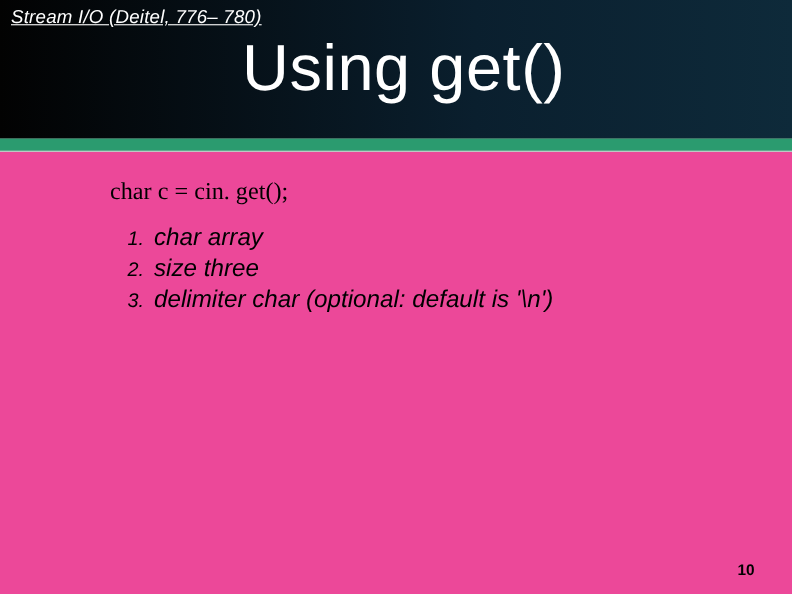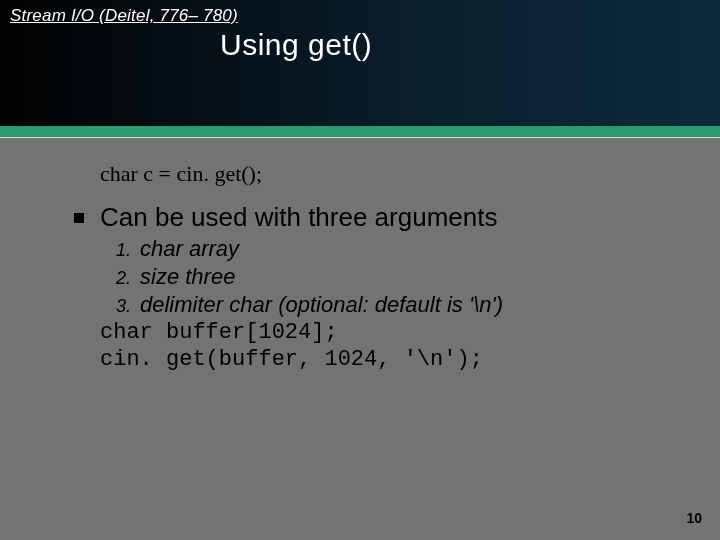--- a/index.html
+++ b/index.html
@@ -1,35 +1,35 @@
 <!DOCTYPE html>
 <html><head>
 <meta charset="utf-8">
 <style>
   * { margin: 0; padding: 0; box-sizing: border-box; }
   html, body { width: 720px; height: 540px; overflow: hidden; font-family: Arial, Helvetica, sans-serif; background: #fff; }
-  .slide { width: 720px; height: 540px; position: relative; background: #737373; }
+  .slide { width: 720px; height: 540px; position: relative; background: #ec4899; }
   .header {
     position: relative;
     height: 126px;
     background: linear-gradient(to right, #020202 0%, #0a1f2e 60%, #0e2a3a 100%);
     padding: 6px 10px 0 10px;
   }
   .crumb {
     color: #fff;
     font-size: 17px;
     font-style: italic;
     text-decoration: underline;
     letter-spacing: 0.2px;
   }
   .title {
     color: #fff;
     font-family: Impact, "Arial Black", sans-serif;
     font-weight: 400;
-    font-size: 30px;
+    font-size: 59px;
     letter-spacing: 0.5px;
     margin-top: 2px;
     margin-left: 210px;
   }
   .greenbar {
     position: absolute;
     left: 0; right: 0;
     top: 126px;
     height: 12px;
     background: #2b9b6f;
@@ -81,21 +81,21 @@
     font-family: "Courier New", Courier, monospace;
     font-size: 22px;
     color: #000;
     margin-left: 26px;
     line-height: 1.25;
     white-space: pre;
     margin-top: 0px;
   }
   .pagenum {
     position: absolute;
-    right: 18px;
+    right: 34px;
     bottom: 14px;
     font-size: 14px;
     font-weight: bold;
     color: #000;
   }
 </style>
 </head>
 <body>
 
 <div class="slide">
@@ -103,25 +103,22 @@
   <div class="header">
     <div class="crumb">Stream I/O (Deitel, 776– 780)</div>
     <div class="title">Using get()</div>
   </div>
   <div class="greenbar"></div>
 
   <div class="content">
 
     <div class="codeblock">char c = cin. get();</div>
 
-    <div class="bullet">Can be used with three arguments</div>
     <ol class="numlist">
       <li>char array</li>
       <li>size three</li>
       <li>delimiter char (optional: default is '\n')</li>
     </ol>
-    <div class="code2"><span>char buffer[1024];</span>
-<span>cin. get(buffer, 1024, '\n');</span></div>
 
   </div>
 
   <div class="pagenum">10</div>
 </div>
 
 </body></html>

